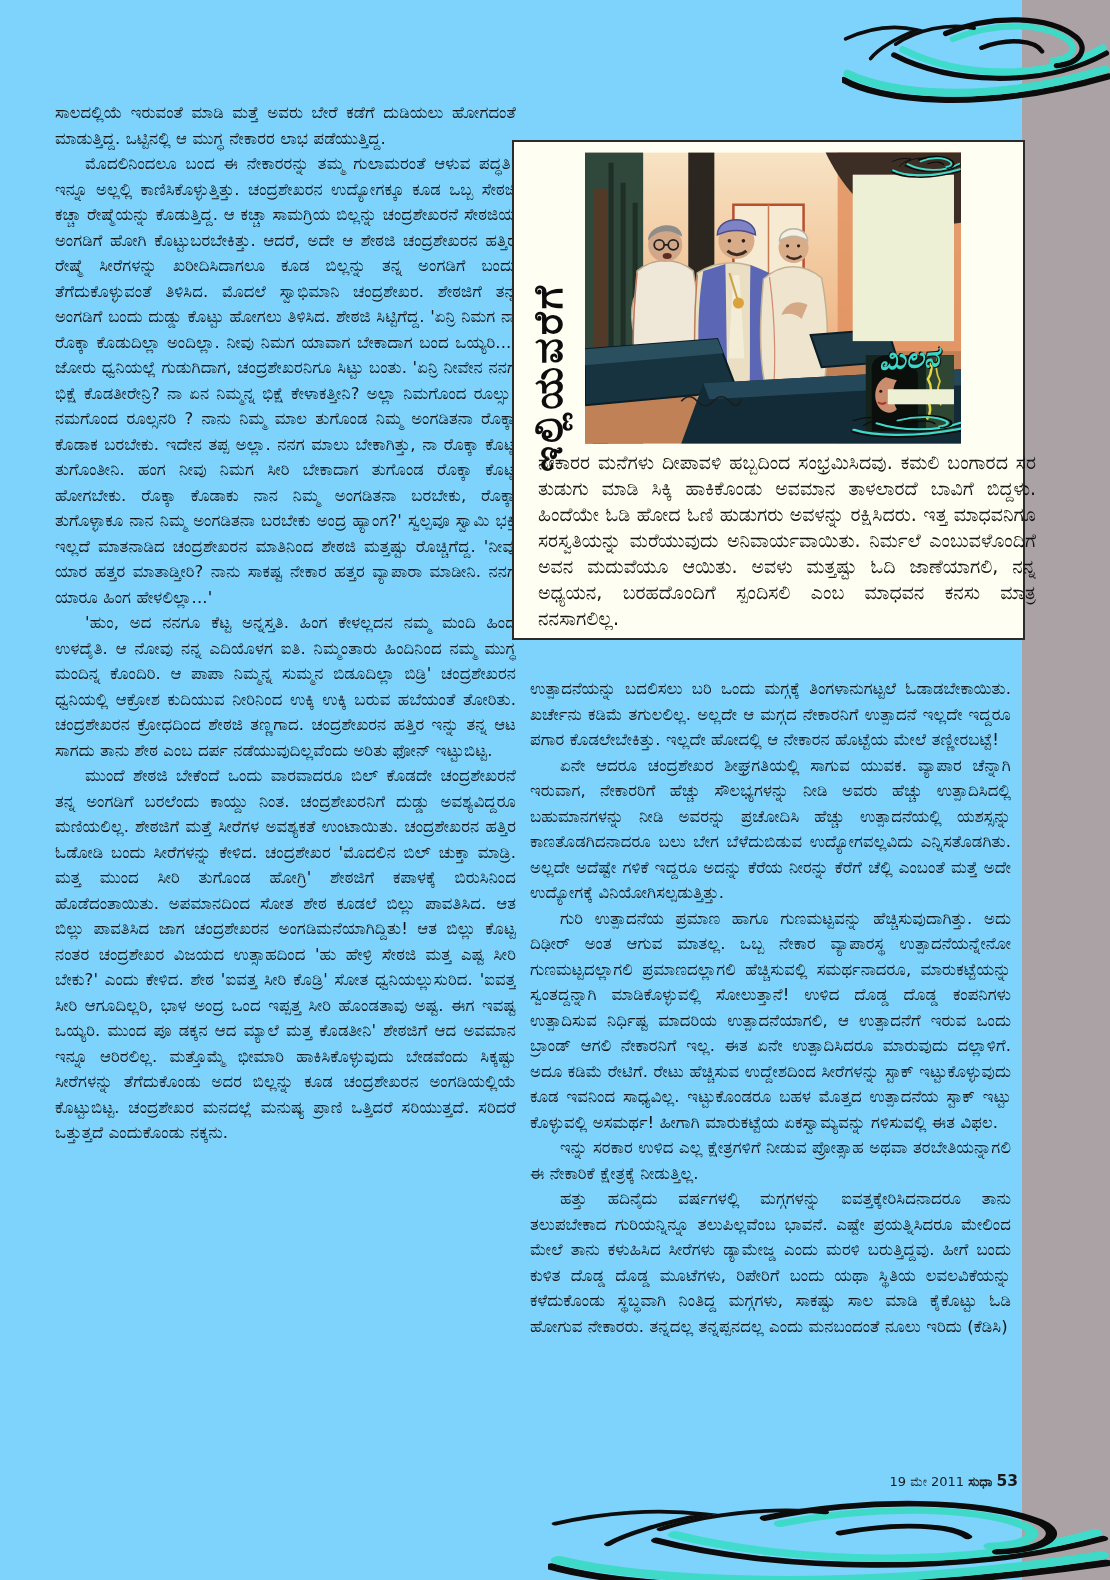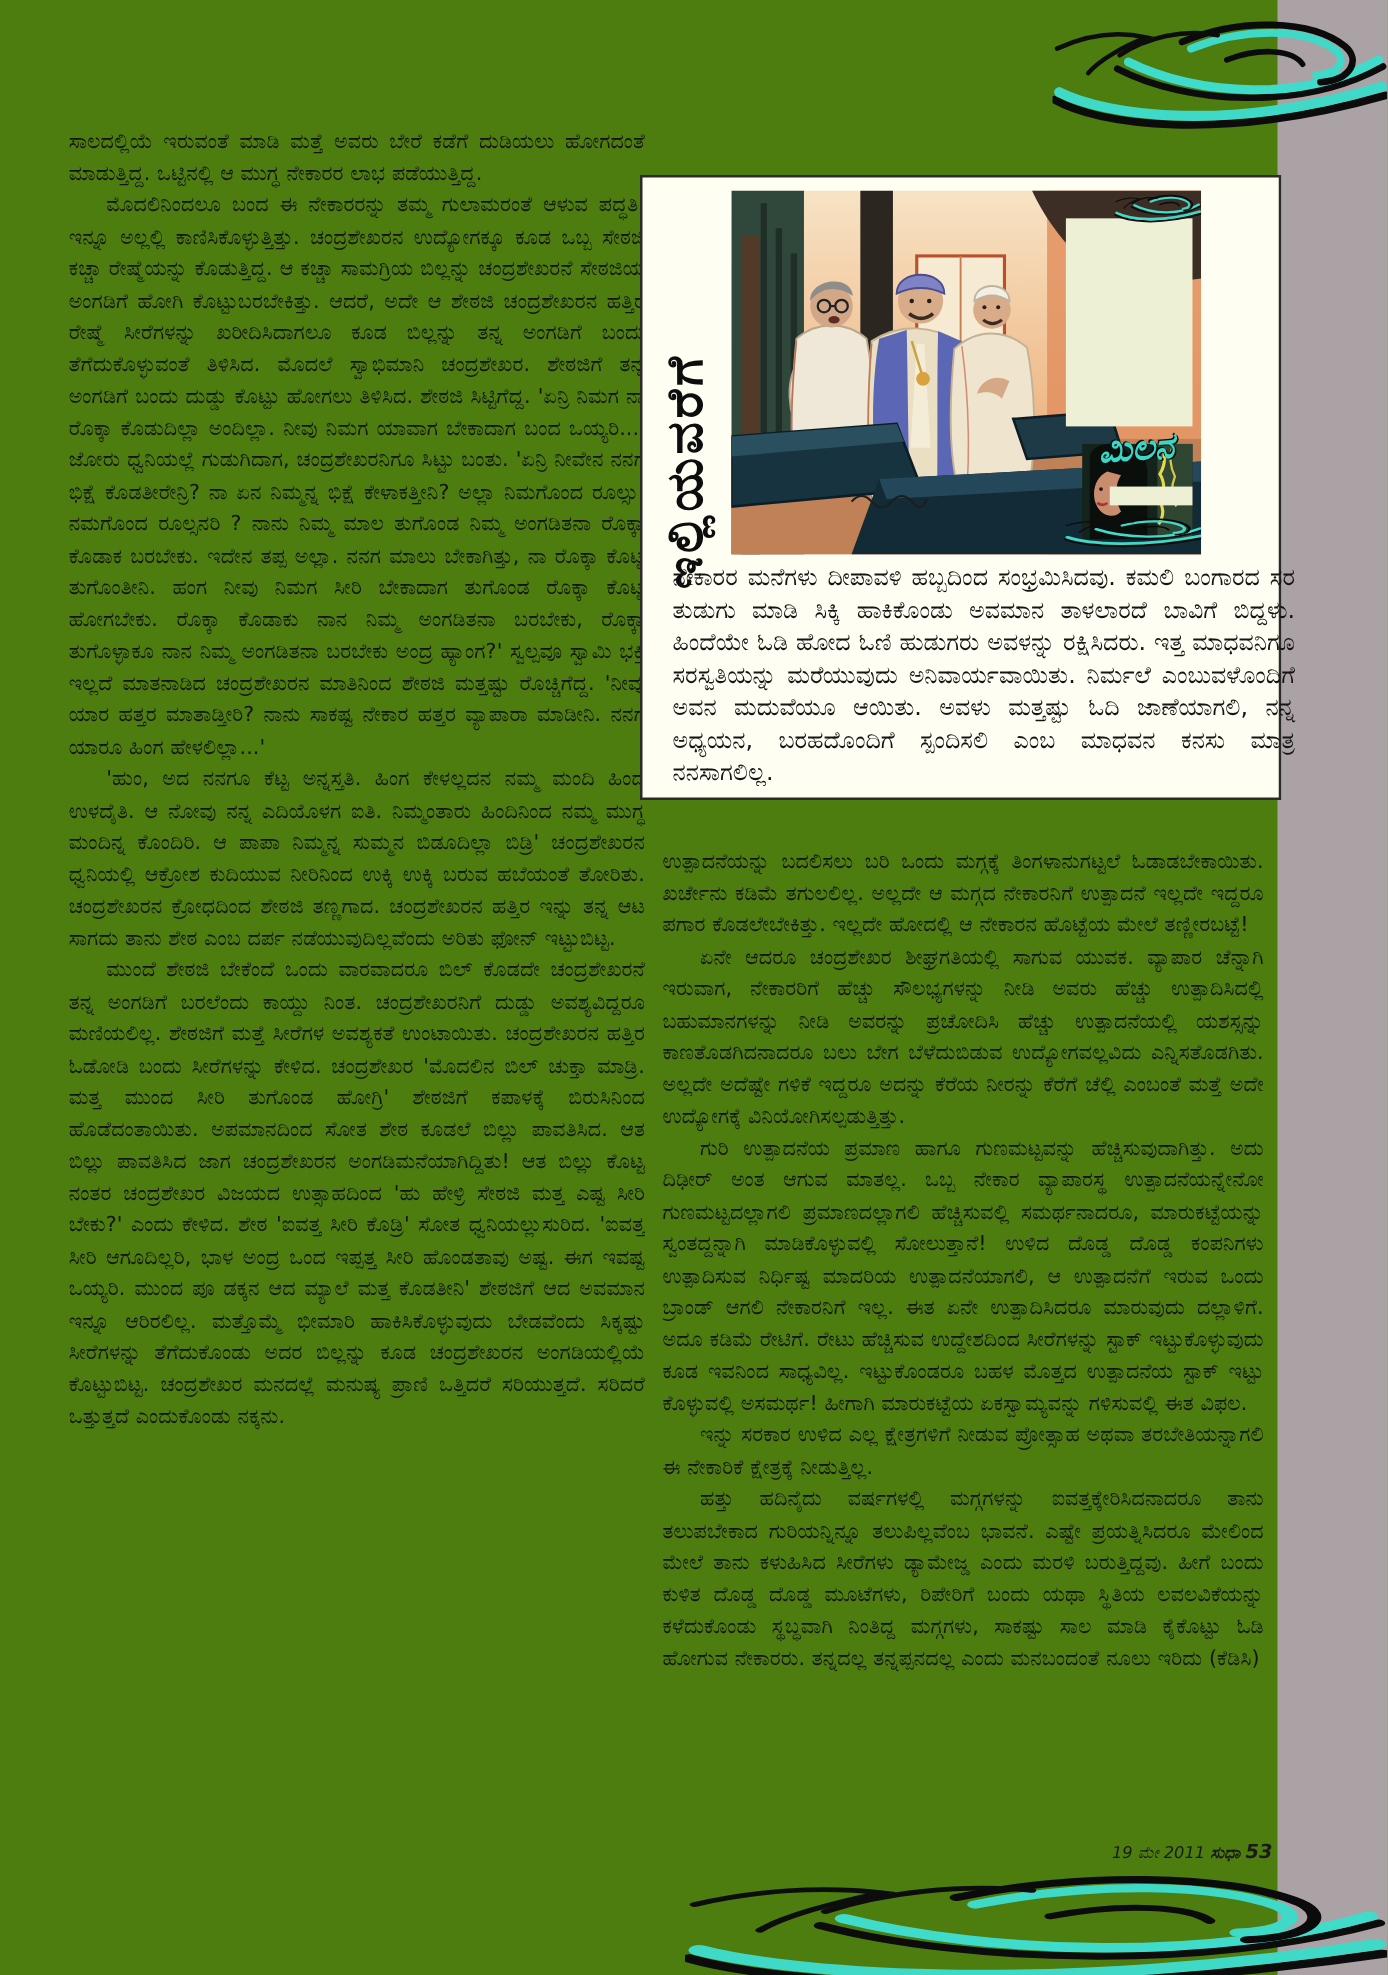--- a/index.html
+++ b/index.html
@@ -1,34 +1,34 @@
 <!DOCTYPE html>
 <html><head>
 <meta charset="utf-8">
 <style>
   html,body{margin:0;padding:0;}
   body{width:1110px;height:1580px;font-family:"DejaVu Sans","Liberation Sans",sans-serif;}
-  .page{position:relative;width:1110px;height:1580px;background:#4d7c0f;overflow:hidden;color:#141414;}
+  .page{position:relative;width:1110px;height:1580px;background:#7dd3fc;overflow:hidden;color:#141414;}
   .gray-strip{position:absolute;right:0;top:0;width:88px;height:1580px;background:#aba2a5;}
   .swirl{position:absolute;pointer-events:none;}
   .swirl-top{left:842px;top:4px;width:268px;height:118px;}
   .swirl-bottom{left:548px;top:1488px;width:562px;height:120px;}
   .col{position:absolute;text-align:justify;font-size:16.5px;line-height:25.5px;letter-spacing:.1px;}
   .col-left{left:55px;top:100px;width:461px;height:1342px;overflow:hidden;}
   .col-right{left:530px;top:676px;width:481px;height:800px;overflow:hidden;}
   .p{margin:0;}
   .p.indent{text-indent:30px;}
   .story-box{position:absolute;left:512px;top:140px;width:513px;height:500px;border:2px solid #2b2b2b;background:#fffef2;box-sizing:border-box;}
   .vtitle{position:absolute;left:0;top:12px;width:68px;height:446px;display:flex;align-items:center;justify-content:center;}
   .vtitle span{transform:rotate(-90deg);white-space:nowrap;font-size:40px;font-weight:bold;letter-spacing:3px;color:#0d0d0d;}
   .illustration{position:absolute;left:71px;top:10px;width:376px;height:292px;overflow:hidden;}
   .illustration svg{display:block;}
   .novel-title{position:absolute;left:278px;top:190px;width:92px;text-align:center;font-size:28px;font-weight:bold;font-style:italic;color:#3bd7c6;text-shadow:1px 1px 0 #0c0c0c,-1px -1px 0 #0c0c0c;transform:rotate(-4deg);}
   .synopsis{position:absolute;left:8px;top:291px;width:498px;margin:16px;text-align:justify;font-size:19px;line-height:26px;color:#141414;}
-  .footer{position:absolute;top:1472px;right:92px;font-size:13px;color:#1a1a1a;white-space:nowrap;font-style:italic;}
+  .footer{position:absolute;top:1472px;right:92px;font-size:13px;color:#1a1a1a;white-space:nowrap;}
   .footer .mag{font-weight:bold;}
   .footer .pg{font-weight:bold;font-size:15.5px;}
 </style>
 </head>
 <body>
 
 <div class="page">
 
   <div class="gray-strip"></div>
 

